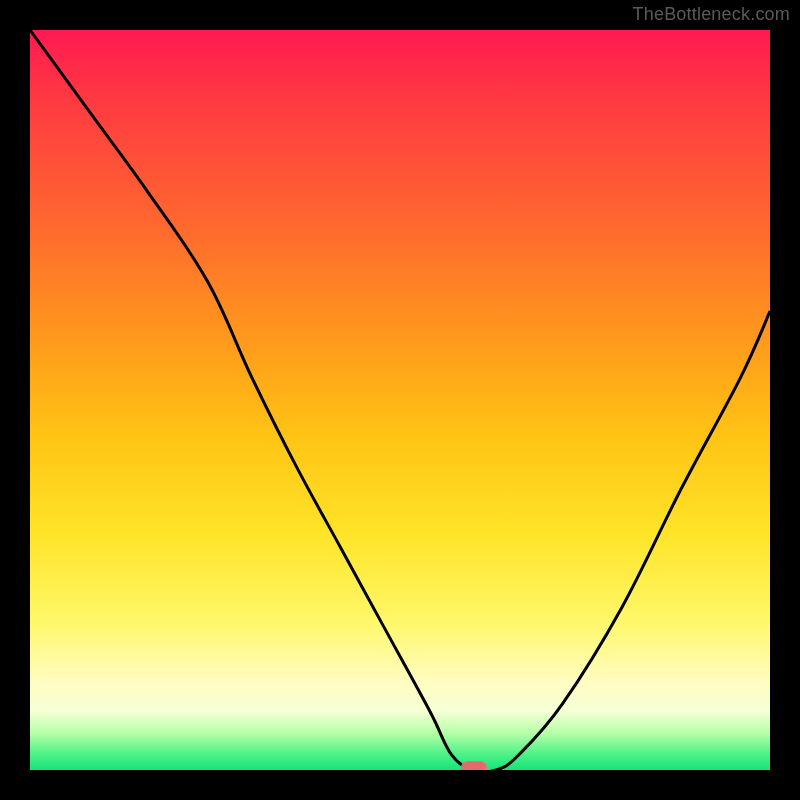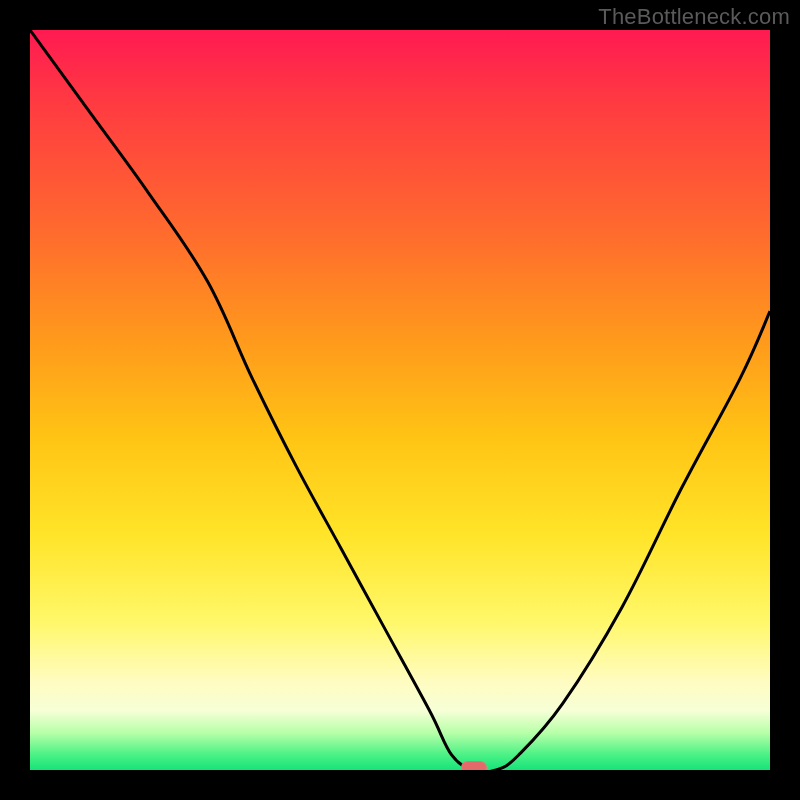--- a/index.html
+++ b/index.html
@@ -15,21 +15,21 @@
     position: relative;
     width: 800px;
     height: 800px;
     background: #000;
   }
   .watermark {
     position: absolute;
     top: 4px;
     right: 10px;
     color: #5a5a5a;
-    font-size: 22px;
+    font-size: 18px;
     font-weight: 500;
     letter-spacing: 0.2px;
     z-index: 10;
   }
   .plot-area {
     position: absolute;
     left: 30px;
     top: 30px;
     width: 740px;
     height: 740px;

